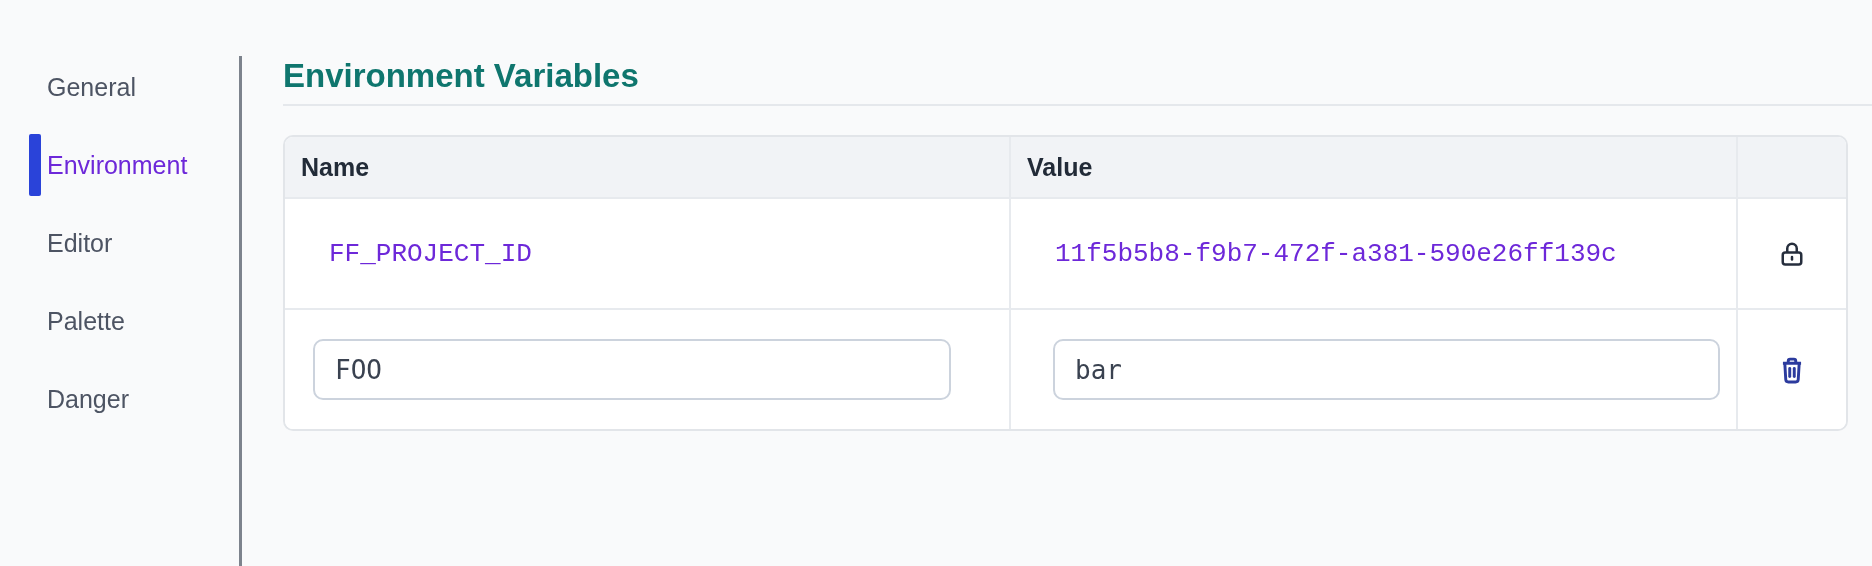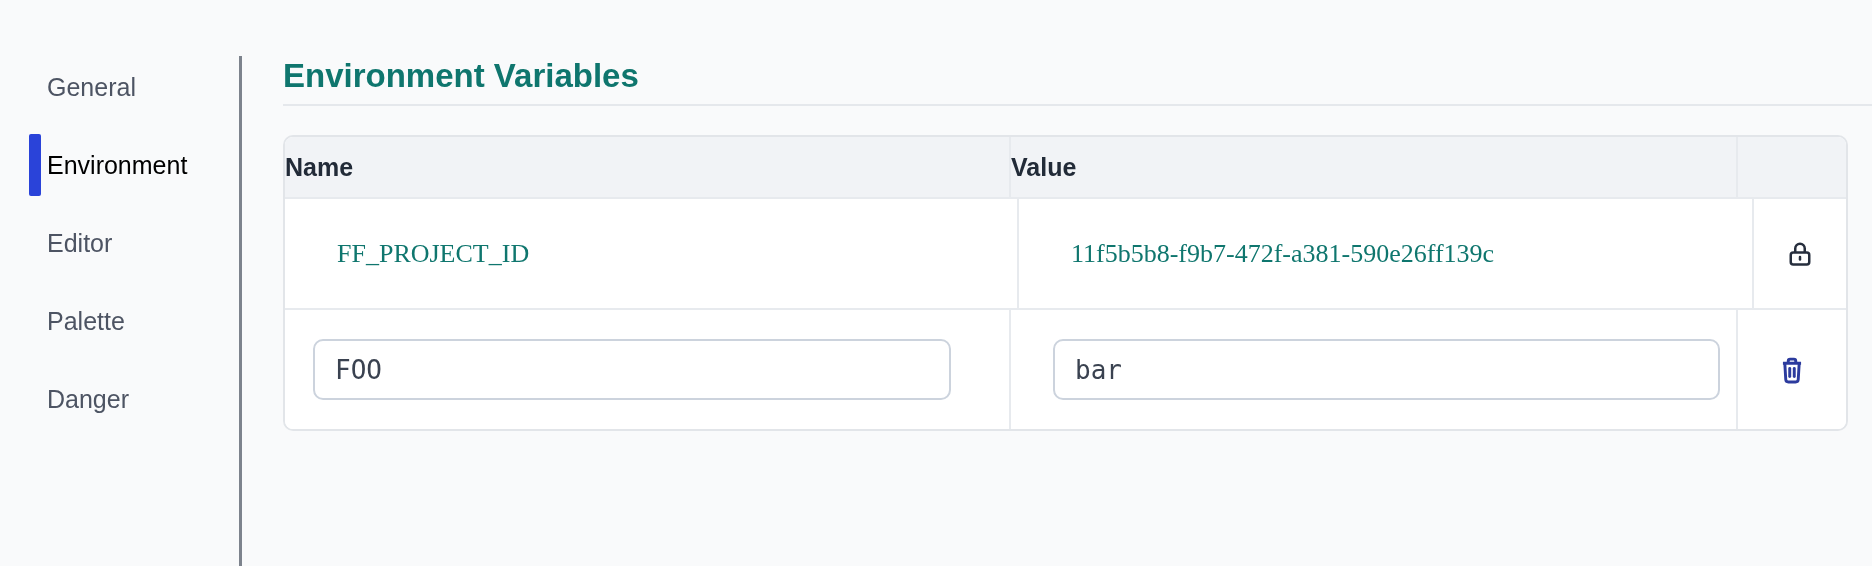--- a/index.html
+++ b/index.html
@@ -11,21 +11,21 @@
     overflow:hidden;
   }
 
   
   .sidebar-nav { position:absolute; left:0; top:56px; width:196px; }
   .nav-item {
     position:relative; height:62px; margin-bottom:16px;
     display:flex; align-items:center; padding-left:47px;
     font-size:25px; color:#4d5463; cursor:pointer;
   }
-  .nav-item.active { color:#000000; }
+  .nav-item.active { color:#6d28d9; }
   .active-bar {
     position:absolute; left:29px; top:0; width:12px; height:62px;
     background:#2a43d9; border-radius:2px;
   }
   .vertical-divider {
     position:absolute; left:239px; top:56px; width:3px; height:510px;
     background:#7d838d;
   }
 
   
@@ -47,24 +47,24 @@
   .trow { display:flex; border-bottom:2px solid #e7eaee; }
   .trow:last-child { border-bottom:none; }
   .trow.thead { height:62px; background:#f1f3f6; }
   .trow.data  { height:111px; background:#ffffff; }
   .trow.draft { height:119px; background:#ffffff; }
   .cell { display:flex; align-items:center; border-right:2px solid #e7eaee; }
   .cell:last-child { border-right:none; }
   .cell.c-name  { width:726px; }
   .cell.c-value { width:727px; }
   .cell.c-actions { flex:1 1 auto; justify-content:center; }
-  .thead .cell { font-size:25px; font-weight:700; color:#222b38; }
+  .thead .cell { padding-left:16px; font-size:25px; font-weight:700; color:#222b38; }
   .mono {
-    font-family:Liberation Serif, serif;
-    font-size:26px; color:#0f766e;margin-left:8px;
+    font-family:Liberation Mono, monospace;
+    font-size:26px; color:#6d28d9;
   }
   .data .cell.c-name, .data .cell.c-value { padding-left:44px; }
 
   
   .env-input {
     height:61px; border:2px solid #ccd3dd; border-radius:10px;
     background:#ffffff; outline:none;
     font-family:"DejaVu Sans Mono","Liberation Mono",monospace;
     font-size:26px; color:#3a4250; padding:0 20px;
   }

